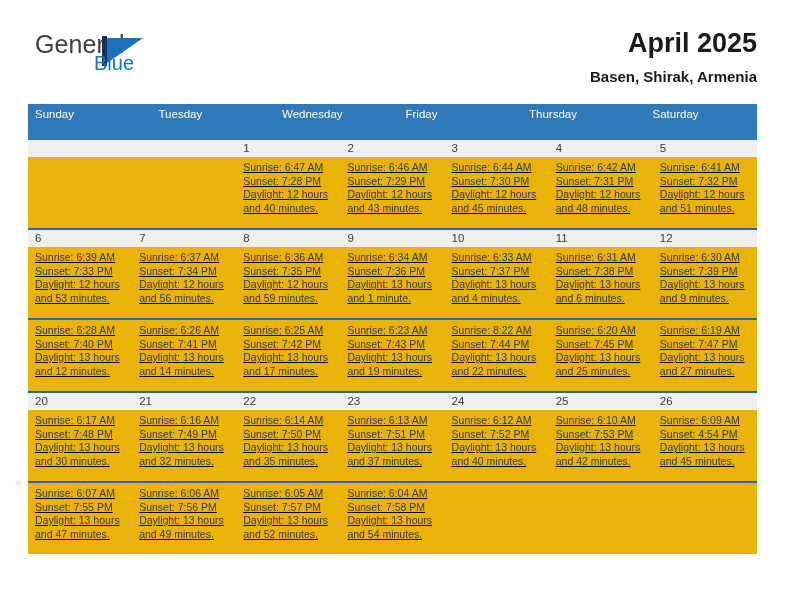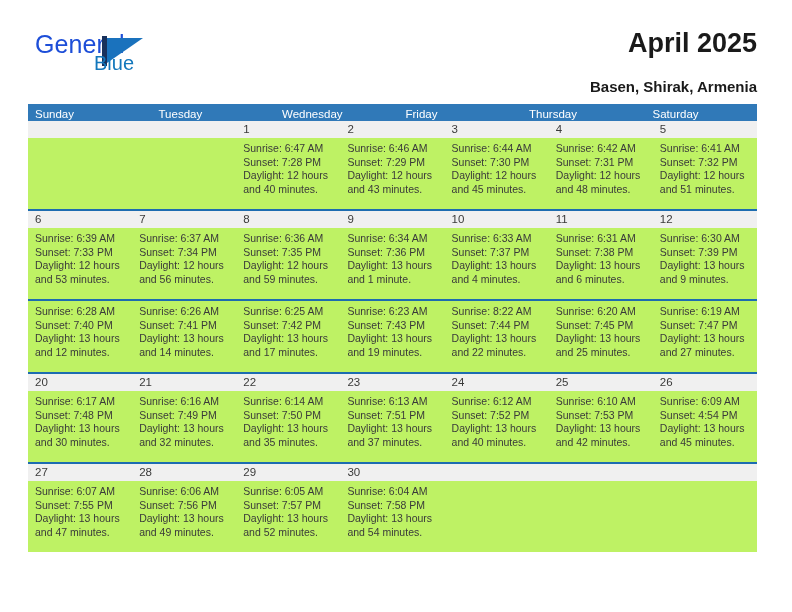--- a/index.html
+++ b/index.html
@@ -35,21 +35,21 @@
     top: 4px;
     width: 220px;
     height: 56px;
   }
   .brand-general {
     position: absolute;
     left: 0;
     top: 0;
     font-size: 25px;
     letter-spacing: 0.1px;
-    color: #1d4ed8;
+    color: #404040;
     font-family: "Liberation Sans", sans-serif;
   }
   .brand-blue {
     position: absolute;
     left: 59px;
     top: 22px;
     font-size: 20px;
     color: #1277bc;
     font-family: "Liberation Sans", sans-serif;
   }
@@ -88,35 +88,35 @@
   .cal-title {
     font-size: 27px;
     color: #1a1a1a;
     line-height: 34px;
     white-space: nowrap;
   }
   .cal-location {
     font-size: 15px;
     color: #1a1a1a;
     line-height: 22px;
-    margin-top: 16px;
+    margin-top: 6px;
     white-space: nowrap;
   }
 
   
   .calendar {
     position: absolute;
     left: 28px;
     top: 104px;
     width: 729px;
   }
   .weekday-row {
     display: flex;
     background: #3079b8;
-    height: 17px;
+    height: 36px;
     gap: 12px;
   }
   .weekday {
     flex: 1 1 0;
     color: #ffffff;
     font-size: 11.5px;
     line-height: 21px;
     padding-left: 7px;
     box-sizing: border-box;
     white-space: nowrap;
@@ -143,21 +143,22 @@
     flex: 1 1 0;
     font-size: 11.5px;
     line-height: 17px;
     padding-left: 7px;
     box-sizing: border-box;
     color: #3a3a3a;
   }
   .detail-band {
     display: flex;
     height: 71px;
-    background: #bef264;
+    background: #eab308;
+    text-decoration: underline;
   }
   .detail {
     flex: 1 1 0;
     padding-left: 7px;
     padding-top: 4px;
     box-sizing: border-box;
     font-size: 10.5px;
     line-height: 13.6px;
     color: #3a3a3a;
   }
@@ -413,29 +414,20 @@
           <div>Sunrise: 6:09 AM</div>
           <div>Sunset: 4:54 PM</div>
           <div>Daylight: 13 hours</div>
           <div>and 45 minutes.</div>
         </div>
       </div>
     </div>
 
     <div class="week">
       <div class="week-rule"></div>
-      <div class="daynum-band">
-        <div class="daynum">27</div>
-        <div class="daynum">28</div>
-        <div class="daynum">29</div>
-        <div class="daynum">30</div>
-        <div class="daynum"></div>
-        <div class="daynum"></div>
-        <div class="daynum"></div>
-      </div>
       <div class="detail-band">
         <div class="detail">
           <div>Sunrise: 6:07 AM</div>
           <div>Sunset: 7:55 PM</div>
           <div>Daylight: 13 hours</div>
           <div>and 47 minutes.</div>
         </div>
         <div class="detail">
           <div>Sunrise: 6:06 AM</div>
           <div>Sunset: 7:56 PM</div>

